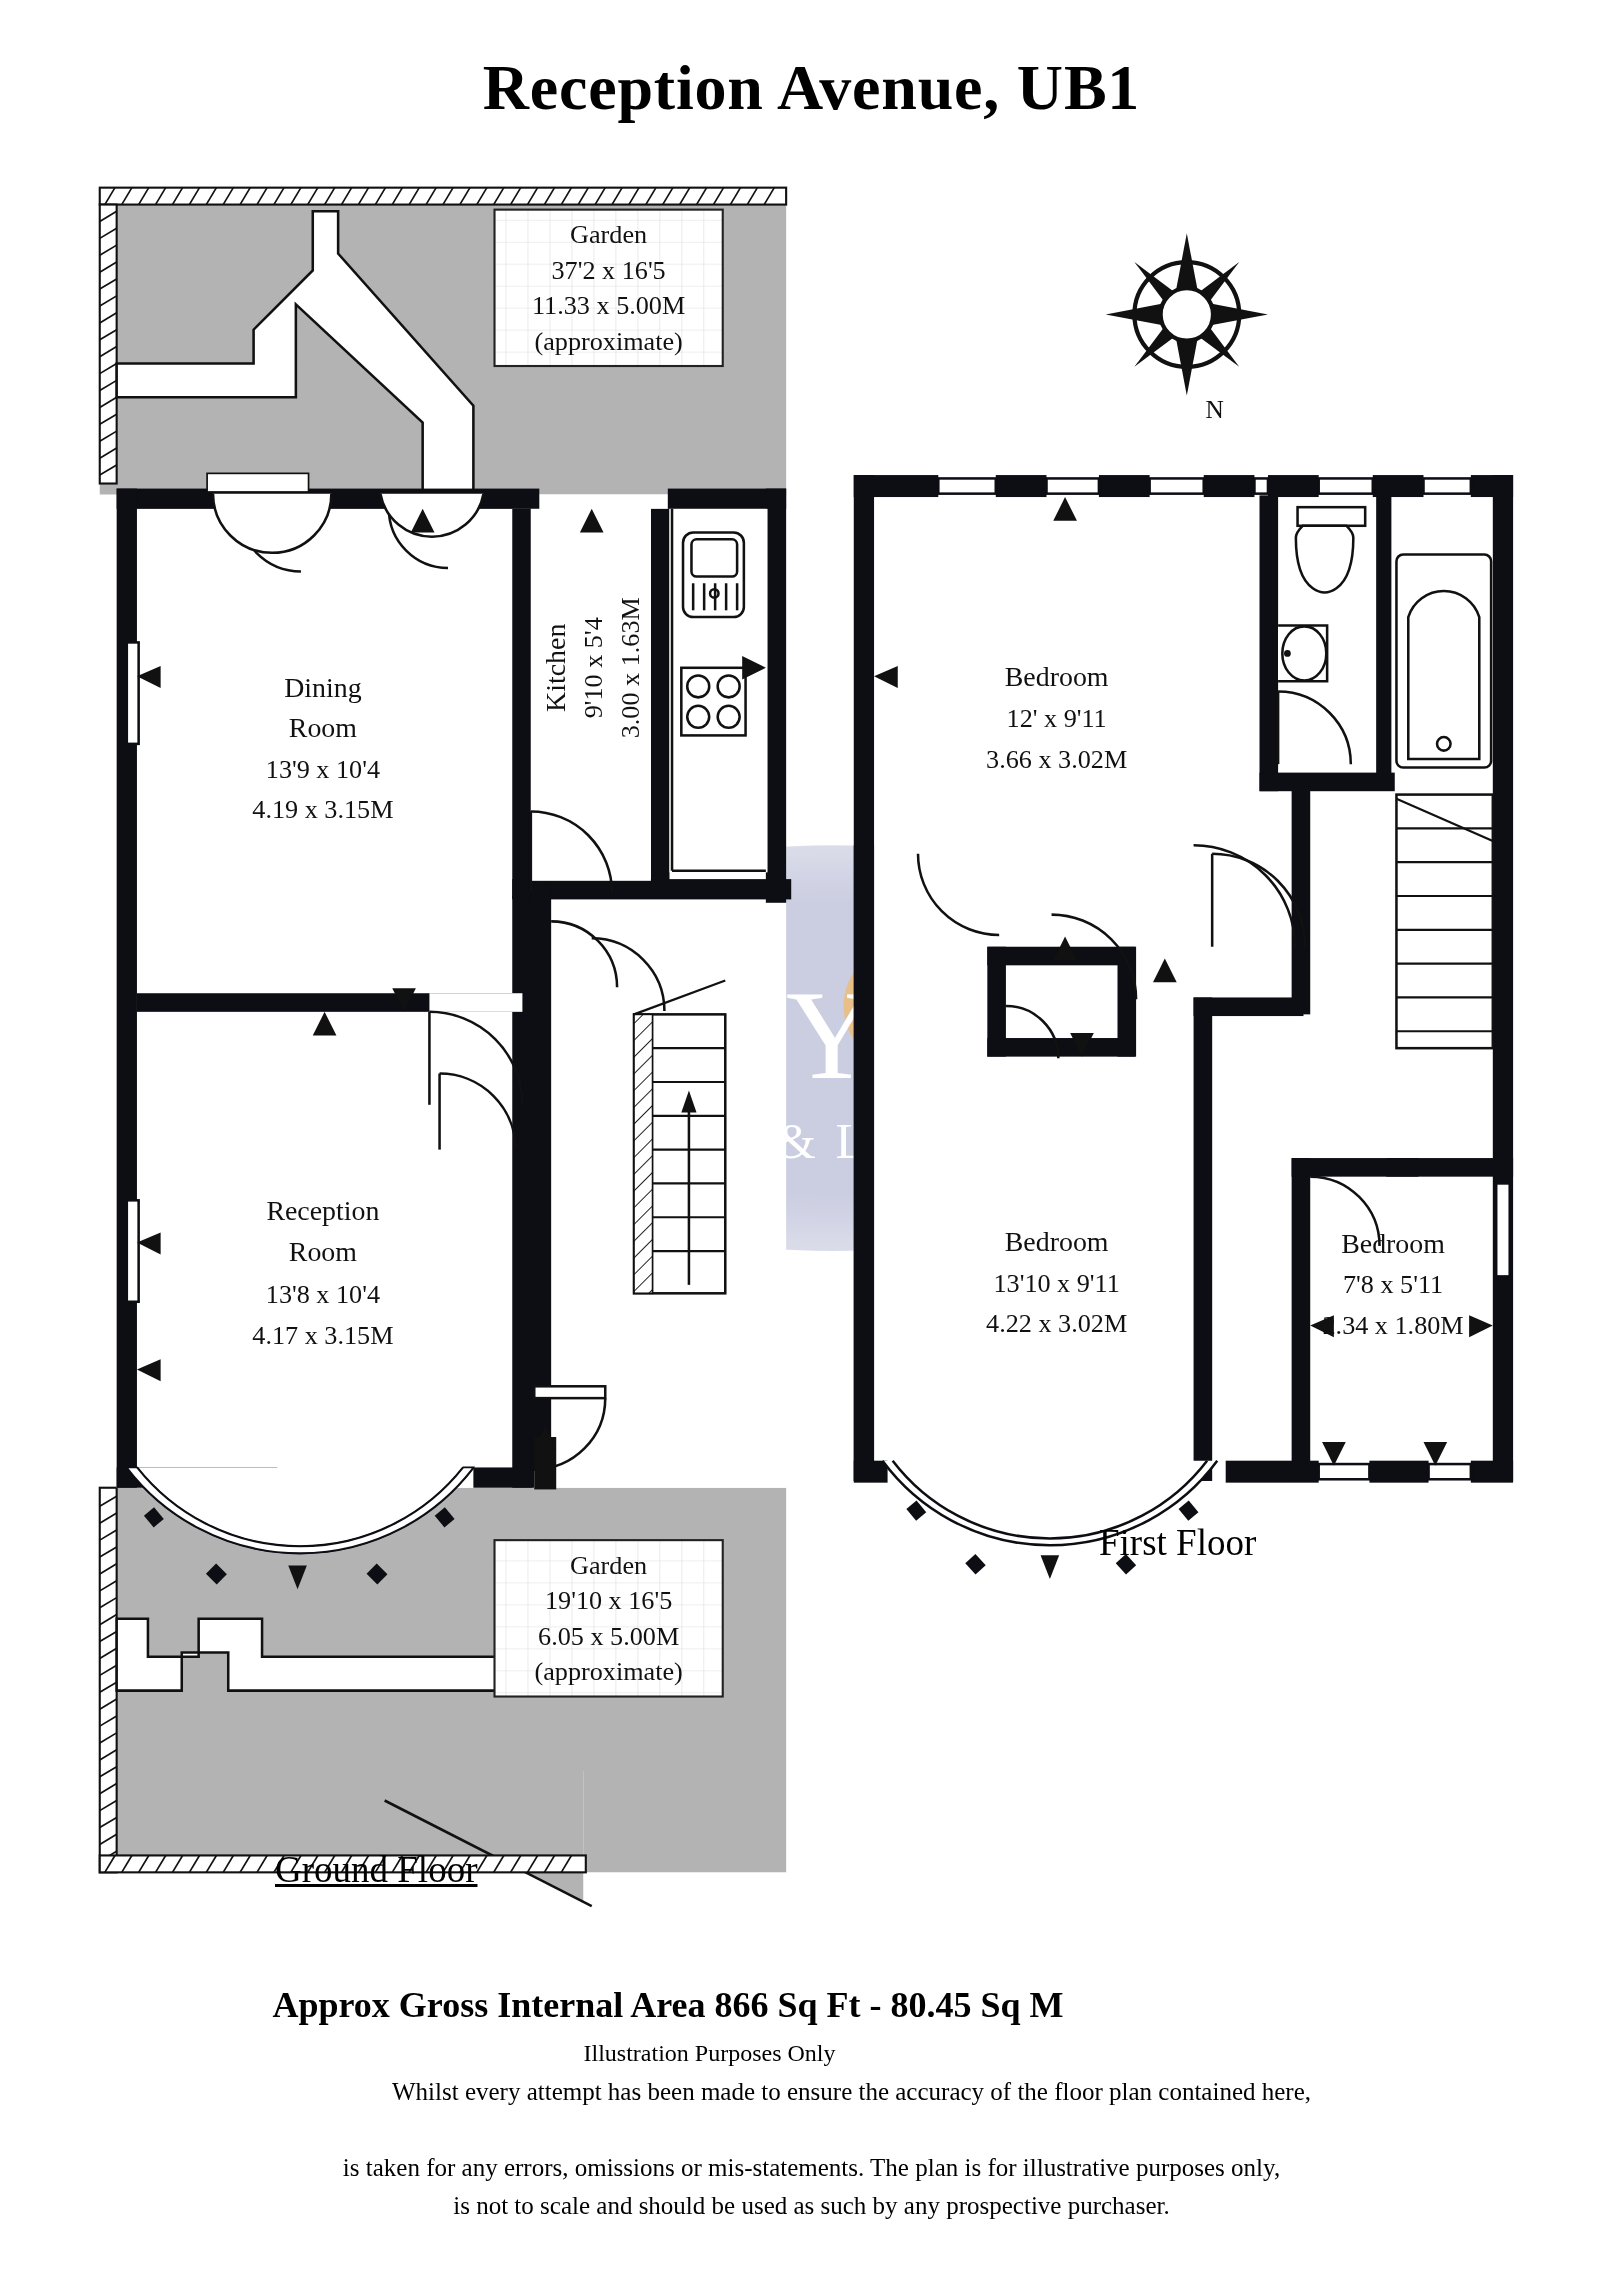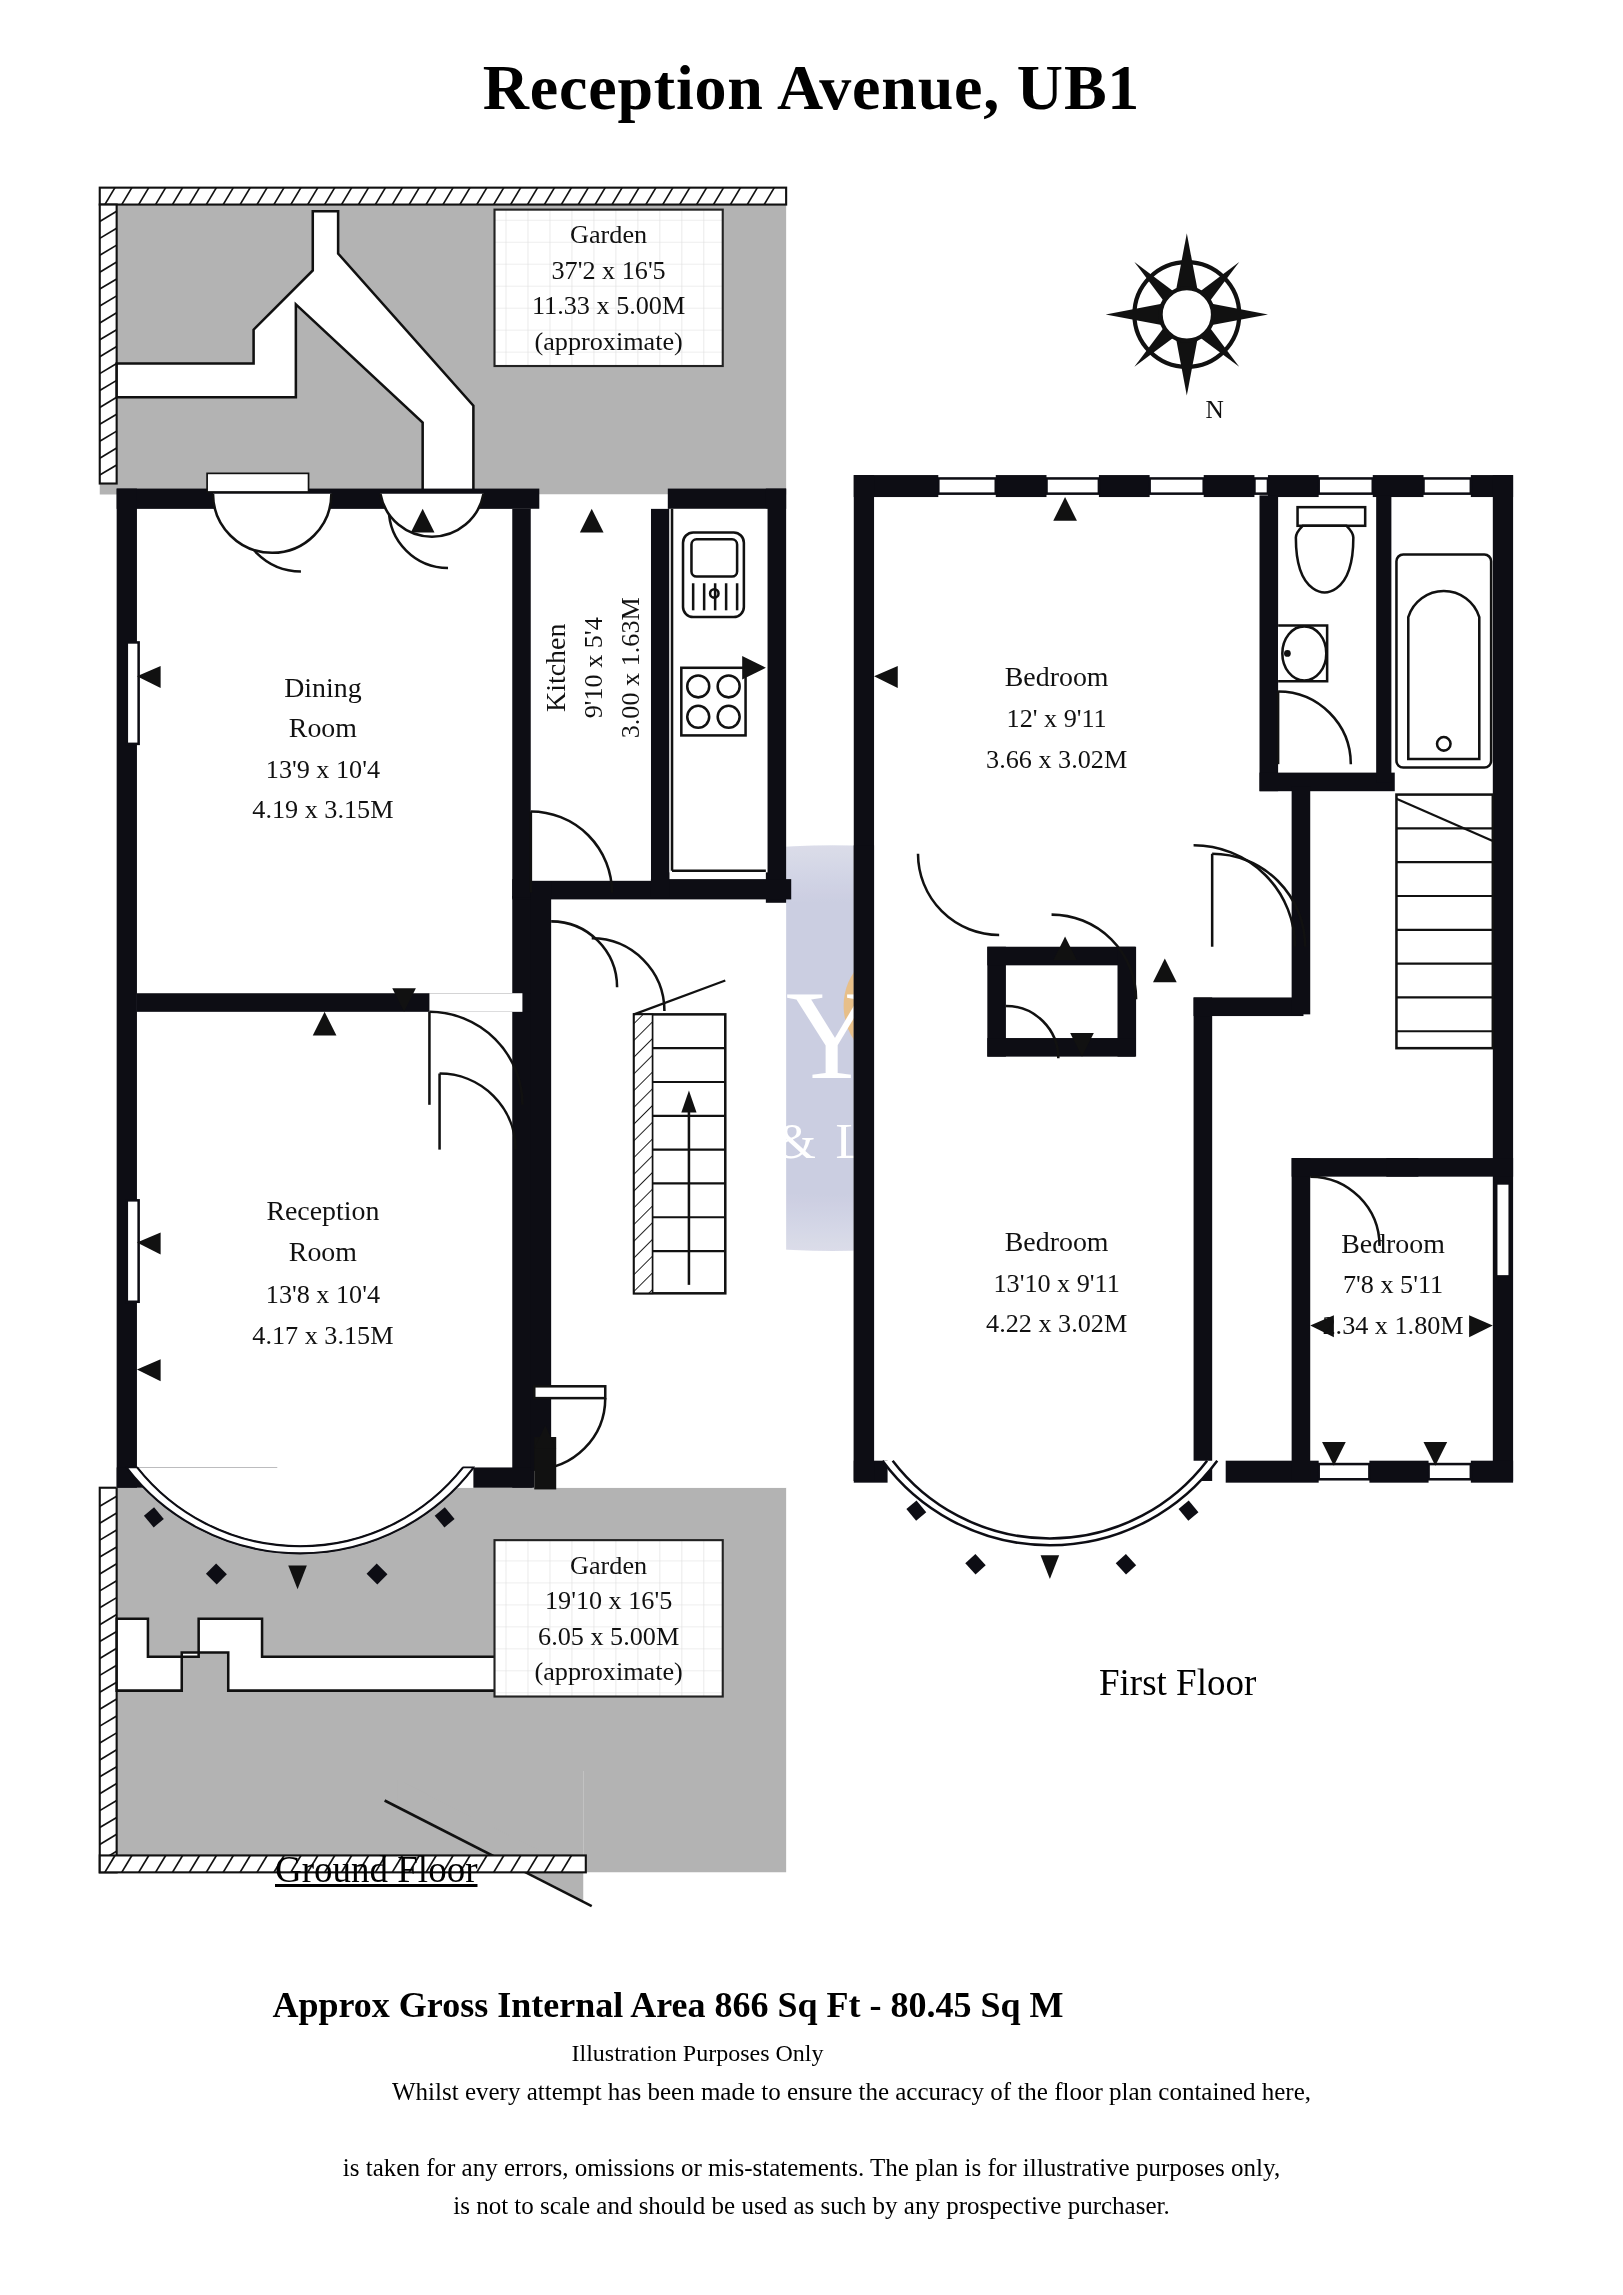--- a/index.html
+++ b/index.html
@@ -6,28 +6,28 @@
   body{width:1623px;height:2295px;position:relative;font-family:"Liberation Serif",serif;color:#000;}
   #page{position:relative;width:1623px;height:2295px;overflow:hidden;background:#fff;}
 
   .title{
     position:absolute;left:0;top:51px;width:1623px;text-align:center;
     font-family:"Liberation Serif",serif;font-weight:bold;font-size:64px;letter-spacing:0.8px;
   }
 
   .floorlabel{position:absolute;font-size:37px;font-family:"Liberation Serif",serif;}
   #ground-floor-label{left:275px;top:1848px;text-decoration:underline;}
-  #first-floor-label{left:1099px;top:1661px;}
+  #first-floor-label{left:1099px;top:1521px;}
 
   .area-line{
     position:absolute;left:0;top:1984px;width:1336px;text-align:center;
     font-weight:bold;font-size:36px;font-family:"Liberation Serif",serif;
   }
   .illus{
-    position:absolute;left:4px;top:2040px;width:1387px;text-align:center;
+    position:absolute;left:16px;top:2040px;width:1387px;text-align:center;
     font-size:24px;font-family:"Liberation Serif",serif;
   }
   .disc{
     position:absolute;left:0;width:1623px;text-align:center;
     font-size:25px;font-family:"Liberation Serif",serif;
   }
   #disc0{top:2078px;padding-left:40px;}
   #disc1{top:2116px;}
   #disc2{top:2154px;}
   #disc3{top:2192px;}

